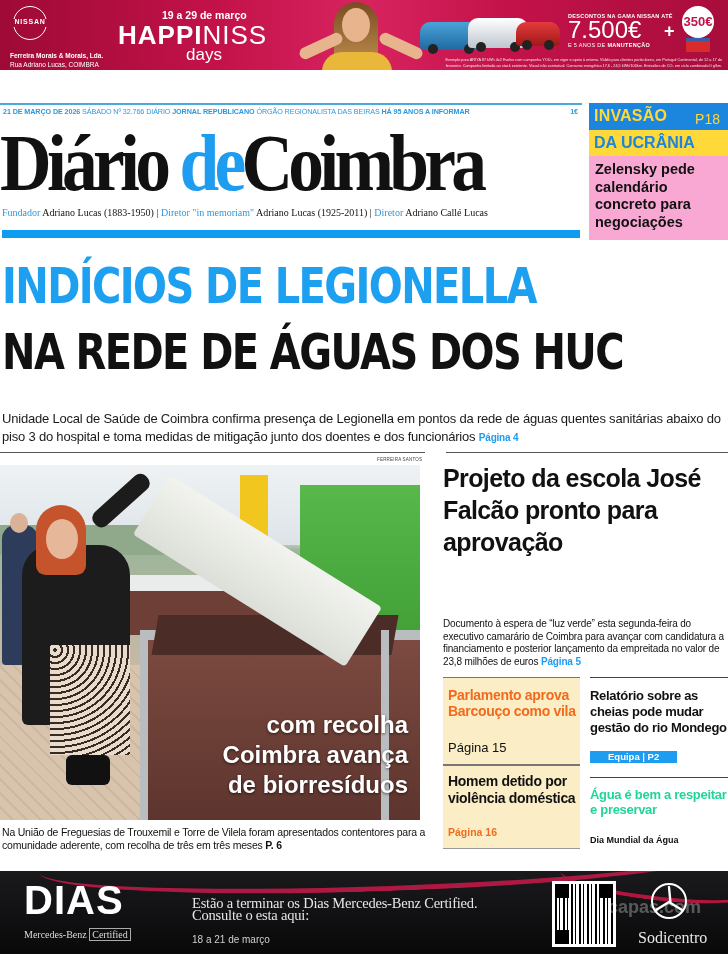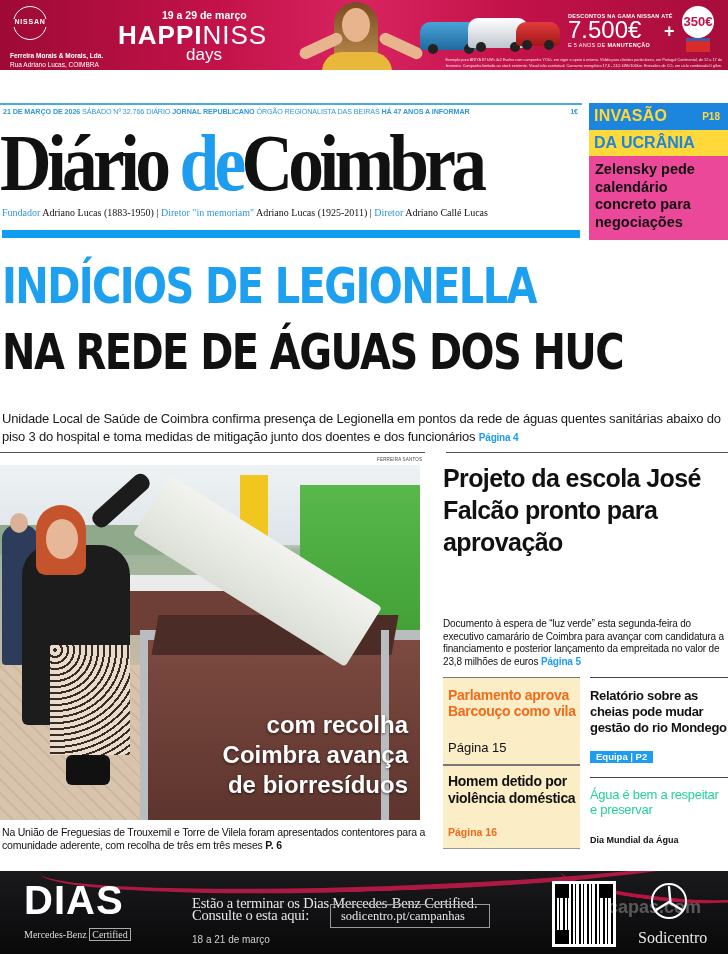--- a/index.html
+++ b/index.html
@@ -49,24 +49,24 @@
     .dateline { position: absolute; left: 3px; top: 107px; width: 575px; font-size: 7.2px; color: #2e98dc; white-space: nowrap; letter-spacing: -0.1px; }
     .dateline b { font-weight: bold; }
     .dateline .price { position: absolute; right: 0; top: 0; font-weight: bold; }
     .logo { position: absolute; left: 0; top: 118px; width: 585px; height: 86px; font-family: "Liberation Serif", serif; font-weight: bold; font-size: 76px; line-height: 86px; letter-spacing: -5px; color: #111; transform: scaleX(0.94) scaleY(1.05); transform-origin: left top; white-space: nowrap; }
     .logo .de { color: #1e9cf0; }
     .credits { position: absolute; left: 2px; top: 207px; font-family: "Liberation Serif", serif; font-size: 10px; color: #111; white-space: nowrap; }
     .credits .role { color: #2e98dc; }
     .blue-bar { position: absolute; left: 2px; top: 230px; width: 578px; height: 8px; background: #0f9bf0; }
 
     
-    .ukr { position: absolute; left: 589px; top: 103px; width: 139px; height: 137px; background: #ec4899; }
+    .ukr { position: absolute; left: 589px; top: 103px; width: 139px; height: 137px; background: #f9a8d4; }
     .ukr .row1 { position: absolute; left: 0; top: 0; width: 139px; height: 27px; background: #1c85dd; }
     .ukr .row1 .t { position:absolute; left:5px; top:4px; color:#ffd83a; font-weight:bold; font-size:16px; letter-spacing: 0.2px; }
-    .ukr .row1 .p { position:absolute; right:8px; top:8px; color:#ffd83a; font-weight:bold; font-size:10px; }
+    .ukr .row1 .p { position:absolute; right:8px; top:8px; color:#ffd83a; font-weight:normal; font-size:14px; }
     .ukr .row2 { position: absolute; left: 0; top: 27px; width: 155px; height: 26px; background: #ffd83a; }
     .ukr .row2 .t { position:absolute; left:5px; top:4px; color:#1c85dd; font-weight:bold; font-size:16px; }
     .ukr .head { position: absolute; left: 6px; top: 58px; width: 130px; font-weight: bold; font-size: 14.5px; line-height: 17.5px; color: #111; }
 
     
     .h1a { position: absolute; left: 2px; top: 256px; font-family: "DejaVu Sans", sans-serif; font-weight: bold; font-size: 50px; line-height: 60px; color: #1ea0f0; white-space: nowrap; letter-spacing: -2px; transform: scaleX(0.80); transform-origin: left top; }
     .h1b { position: absolute; left: 2px; top: 322px; font-family: "DejaVu Sans", sans-serif; font-weight: bold; font-size: 50px; line-height: 60px; color: #111; white-space: nowrap; letter-spacing: -2px; transform: scaleX(0.80); transform-origin: left top; }
     .lead-sub { position: absolute; left: 2px; top: 410px; width: 724px; font-size: 13px; line-height: 18px; color: #1a1a1a; letter-spacing: -0.2px; }
     .lead-sub .pg { color: #1e9cf0; font-weight: bold; font-size: 10px; }
 
@@ -108,23 +108,23 @@
     .box-sep { position: absolute; left: 443px; top: 764px; width: 137px; height: 2px; background: #777; }
     .box-topline { position: absolute; left: 443px; top: 677px; width: 137px; height: 1px; background: #777; }
     .box-botline { position: absolute; left: 443px; top: 848px; width: 137px; height: 1px; background: #999; }
     .parl-h { position: absolute; left: 448px; top: 687px; width: 135px; font-weight: bold; font-size: 14px; line-height: 16px; color: #f26a1b; letter-spacing: -0.3px; }
     .parl-p { position: absolute; left: 448px; top: 740px; font-weight: normal; font-size: 13px; color: #111; }
     .hom-h { position: absolute; left: 448px; top: 773px; width: 135px; font-weight: bold; font-size: 14px; line-height: 16.5px; color: #111; letter-spacing: -0.3px; }
     .hom-p { position: absolute; left: 448px; top: 826px; font-weight: bold; font-size: 10.5px; color: #f26a1b; }
 
     .rel-line { position: absolute; left: 590px; top: 677px; width: 138px; height: 1px; background: #444; }
     .rel-h { position: absolute; left: 590px; top: 688px; width: 138px; font-weight: bold; font-size: 13px; line-height: 16px; color: #111; letter-spacing: -0.3px; }
-    .rel-p { position: absolute; left: 590px; top: 751px; background: #1e9cf0; color: #fff; font-weight: bold; font-size: 9.5px; padding: 0 6px; line-height: 12px; }
+    .rel-p { position: absolute; left: 590px; top: 751px; background: #1e9cf0; color: #fff; font-weight: bold; font-size: 9.5px; padding: 0 18px; line-height: 12px; }
     .agua-line { position: absolute; left: 590px; top: 777px; width: 138px; height: 1px; background: #444; }
-    .agua-h { position: absolute; left: 590px; top: 787px; width: 138px; font-weight: normal; font-size: 13px; line-height: 15px; color: #22d39a; letter-spacing: -0.3px; }
+    .agua-h { position: absolute; left: 590px; top: 787px; width: 138px; font-weight: bold; font-size: 13px; line-height: 15px; color: #22d39a; letter-spacing: -0.3px; }
     .agua-p { position: absolute; left: 590px; top: 835px; font-weight: bold; font-size: 9px; color: #111; }
 
     
     .ad-bottom { position: absolute; left: 0; top: 871px; width: 728px; height: 83px; background: linear-gradient(180deg,#1a1a1d,#09090a); overflow: hidden; }
     .ad-bottom .swoosh { position:absolute; left:40px; top:-40px; width:700px; height:60px; border-bottom: 5px solid #c81a4a; border-radius: 0 0 50% 50%; transform: rotate(-2deg); opacity: 0.85; }
     .ad-bottom .swoosh2 { position:absolute; left:560px; top:-10px; width:200px; height:40px; border-bottom: 4px solid #b2163f; border-radius: 0 0 60% 40%; transform: rotate(8deg); }
     .dias { position: absolute; left: 24px; top: 6px; color: #fff; font-weight: bold; font-size: 40px; line-height: 46px; letter-spacing: 1px; }
     .mb-cert { position: absolute; left: 24px; top: 58px; color: #ddd; font-family: "Liberation Serif", serif; font-size: 10px; }
     .mb-cert .boxed { border: 1px solid #aaa; padding: 0 2px; }
     .ad-line1 { position: absolute; left: 192px; top: 8px; color: #e6e6e6; font-family: "Liberation Serif", serif; font-size: 14.5px; letter-spacing: -0.2px; margin-top: 16px; }
@@ -189,21 +189,21 @@
   <div class="disc-maint"><span>E 5 ANOS DE </span><b>MANUTENÇÃO</b></div>
   <div class="badge-350">
       <span>350€</span>
     </div>
   <div class="badge-card"></div>
   <div class="fineprint">Exemplo para ARIYA 87 kWh 4x2 Evolve com campanha YOU+ em vigor e apoio à retoma. Válido para clientes particulares, em Portugal Continental, de 12 a 17 de fevereiro. Campanha limitada ao stock existente. Visual não contratual. Consumo energético 17,6 - 24,5 kWh/100km. Emissões de CO₂ em ciclo combinado 0 g/km.</div>
 </div>
 
 <div class="topline"></div>
 <div class="dateline">
-  <b>21 DE MARÇO DE 2026</b><span> SÁBADO Nº 32.766 DIÁRIO </span><b>JORNAL REPUBLICANO</b><span> ÓRGÃO REGIONALISTA DAS BEIRAS </span><b>HÁ 47 ANOS A INFORMAR</b>
+  <b>21 DE MARÇO DE 2026</b><span> SÁBADO Nº 32.766 DIÁRIO </span><b>JORNAL REPUBLICANO</b><span> ÓRGÃO REGIONALISTA DAS BEIRAS </span><b>HÁ 95 ANOS A INFORMAR</b>
   <span class="price">1€</span>
 </div>
 <div class="logo"><span>Diário </span><span class="de">de</span><span>Coimbra</span></div>
 <div class="credits">
   <span class="role">Fundador</span><span> Adriano Lucas (1883-1950)</span><span>  |  </span><span class="role">Diretor "in memoriam"</span><span> Adriano Lucas (1925-2011)</span><span>  |  </span><span class="role">Diretor</span><span> Adriano Callé Lucas</span>
 </div>
 <div class="blue-bar"></div>
 
 <div class="ukr">
   <div class="row1">
@@ -273,21 +273,20 @@
 <div class="agua-h">Água é bem a respeitar e preservar</div>
 <div class="agua-p">Dia Mundial da Água</div>
 
 <div class="ad-bottom">
   <div class="swoosh"></div>
   <div class="swoosh2"></div>
   <div class="dias">DIAS</div>
   <div class="mb-cert"><span>Mercedes-Benz </span><span class="boxed">Certified</span></div>
   <div class="ad-line1">Estão a terminar os Dias Mercedes-Benz Certified.</div>
   <div class="ad-line2">Consulte o esta aqui:</div>
-  <div class="ad-url">sodicentro.pt/campanhas</div>
   <div class="ad-date">18 a 21 de março</div>
   <div class="qr">
       <div class="qr-inner"></div>
     </div>
   <div class="watermark">capas.com</div>
   <div class="mb-star">
     <svg width="36" height="36" viewBox="0 0 36 36">
         <path d="M16 2 L18 16 L30 26 L16 19 L4 26 L16 16 Z" fill="none"></path>
         <path d="M16 2 L17.4 17 M16 17 L29 25 M16 17 L3 25" stroke="#fff" stroke-width="2.4" fill="none" stroke-linecap="round"></path>
       </svg>

